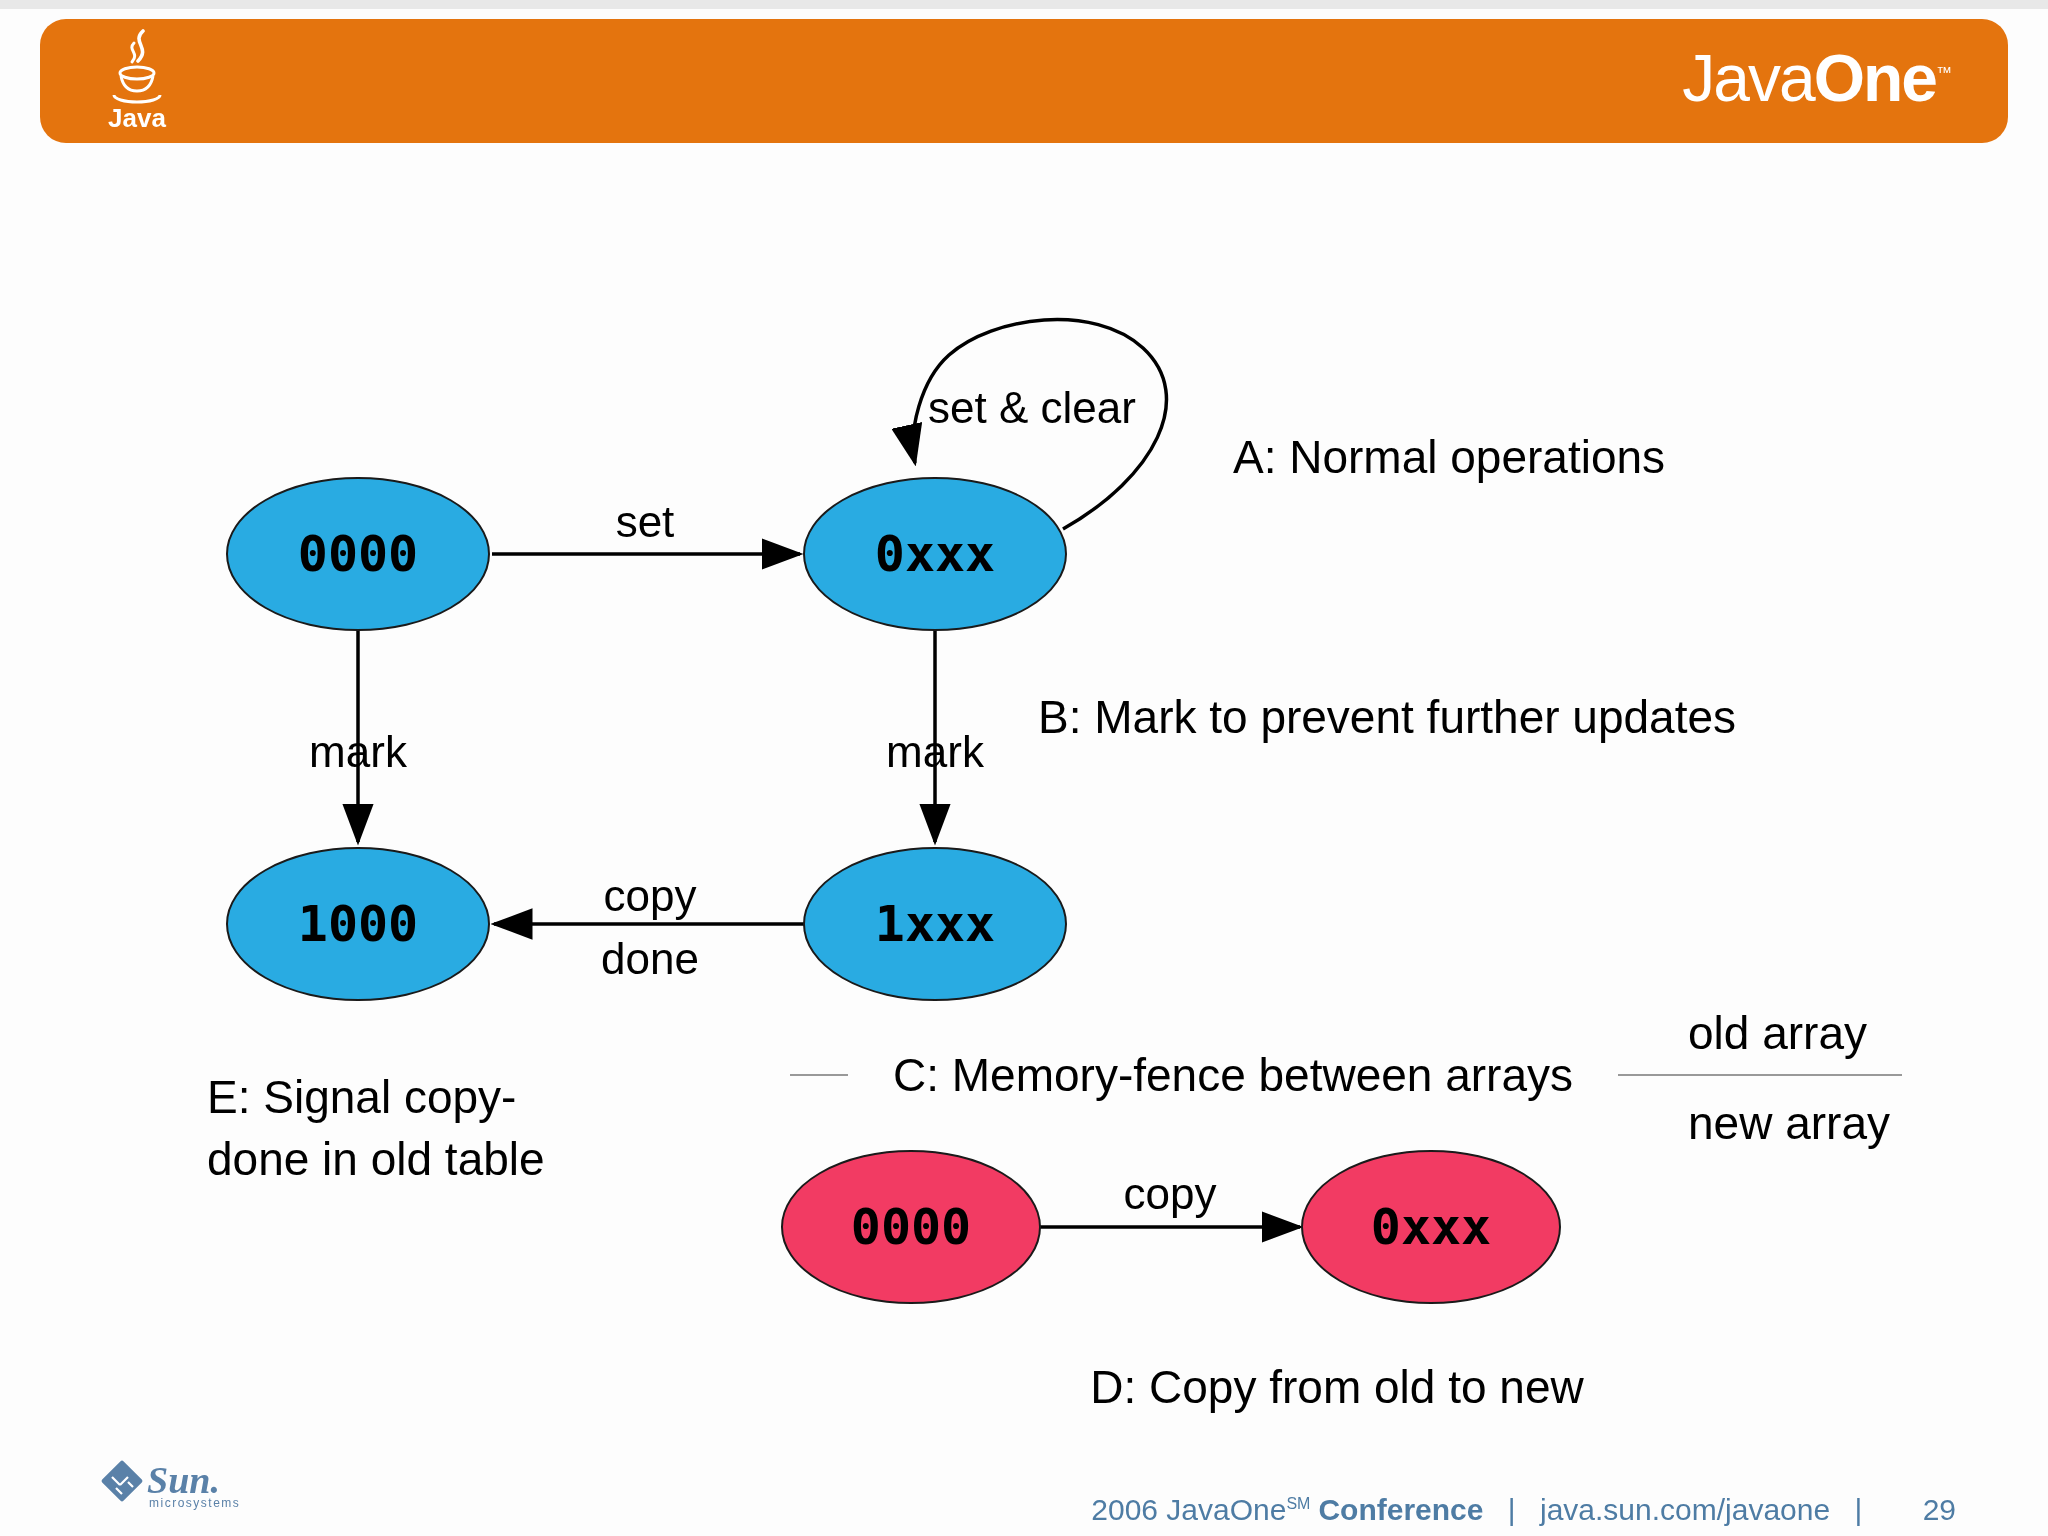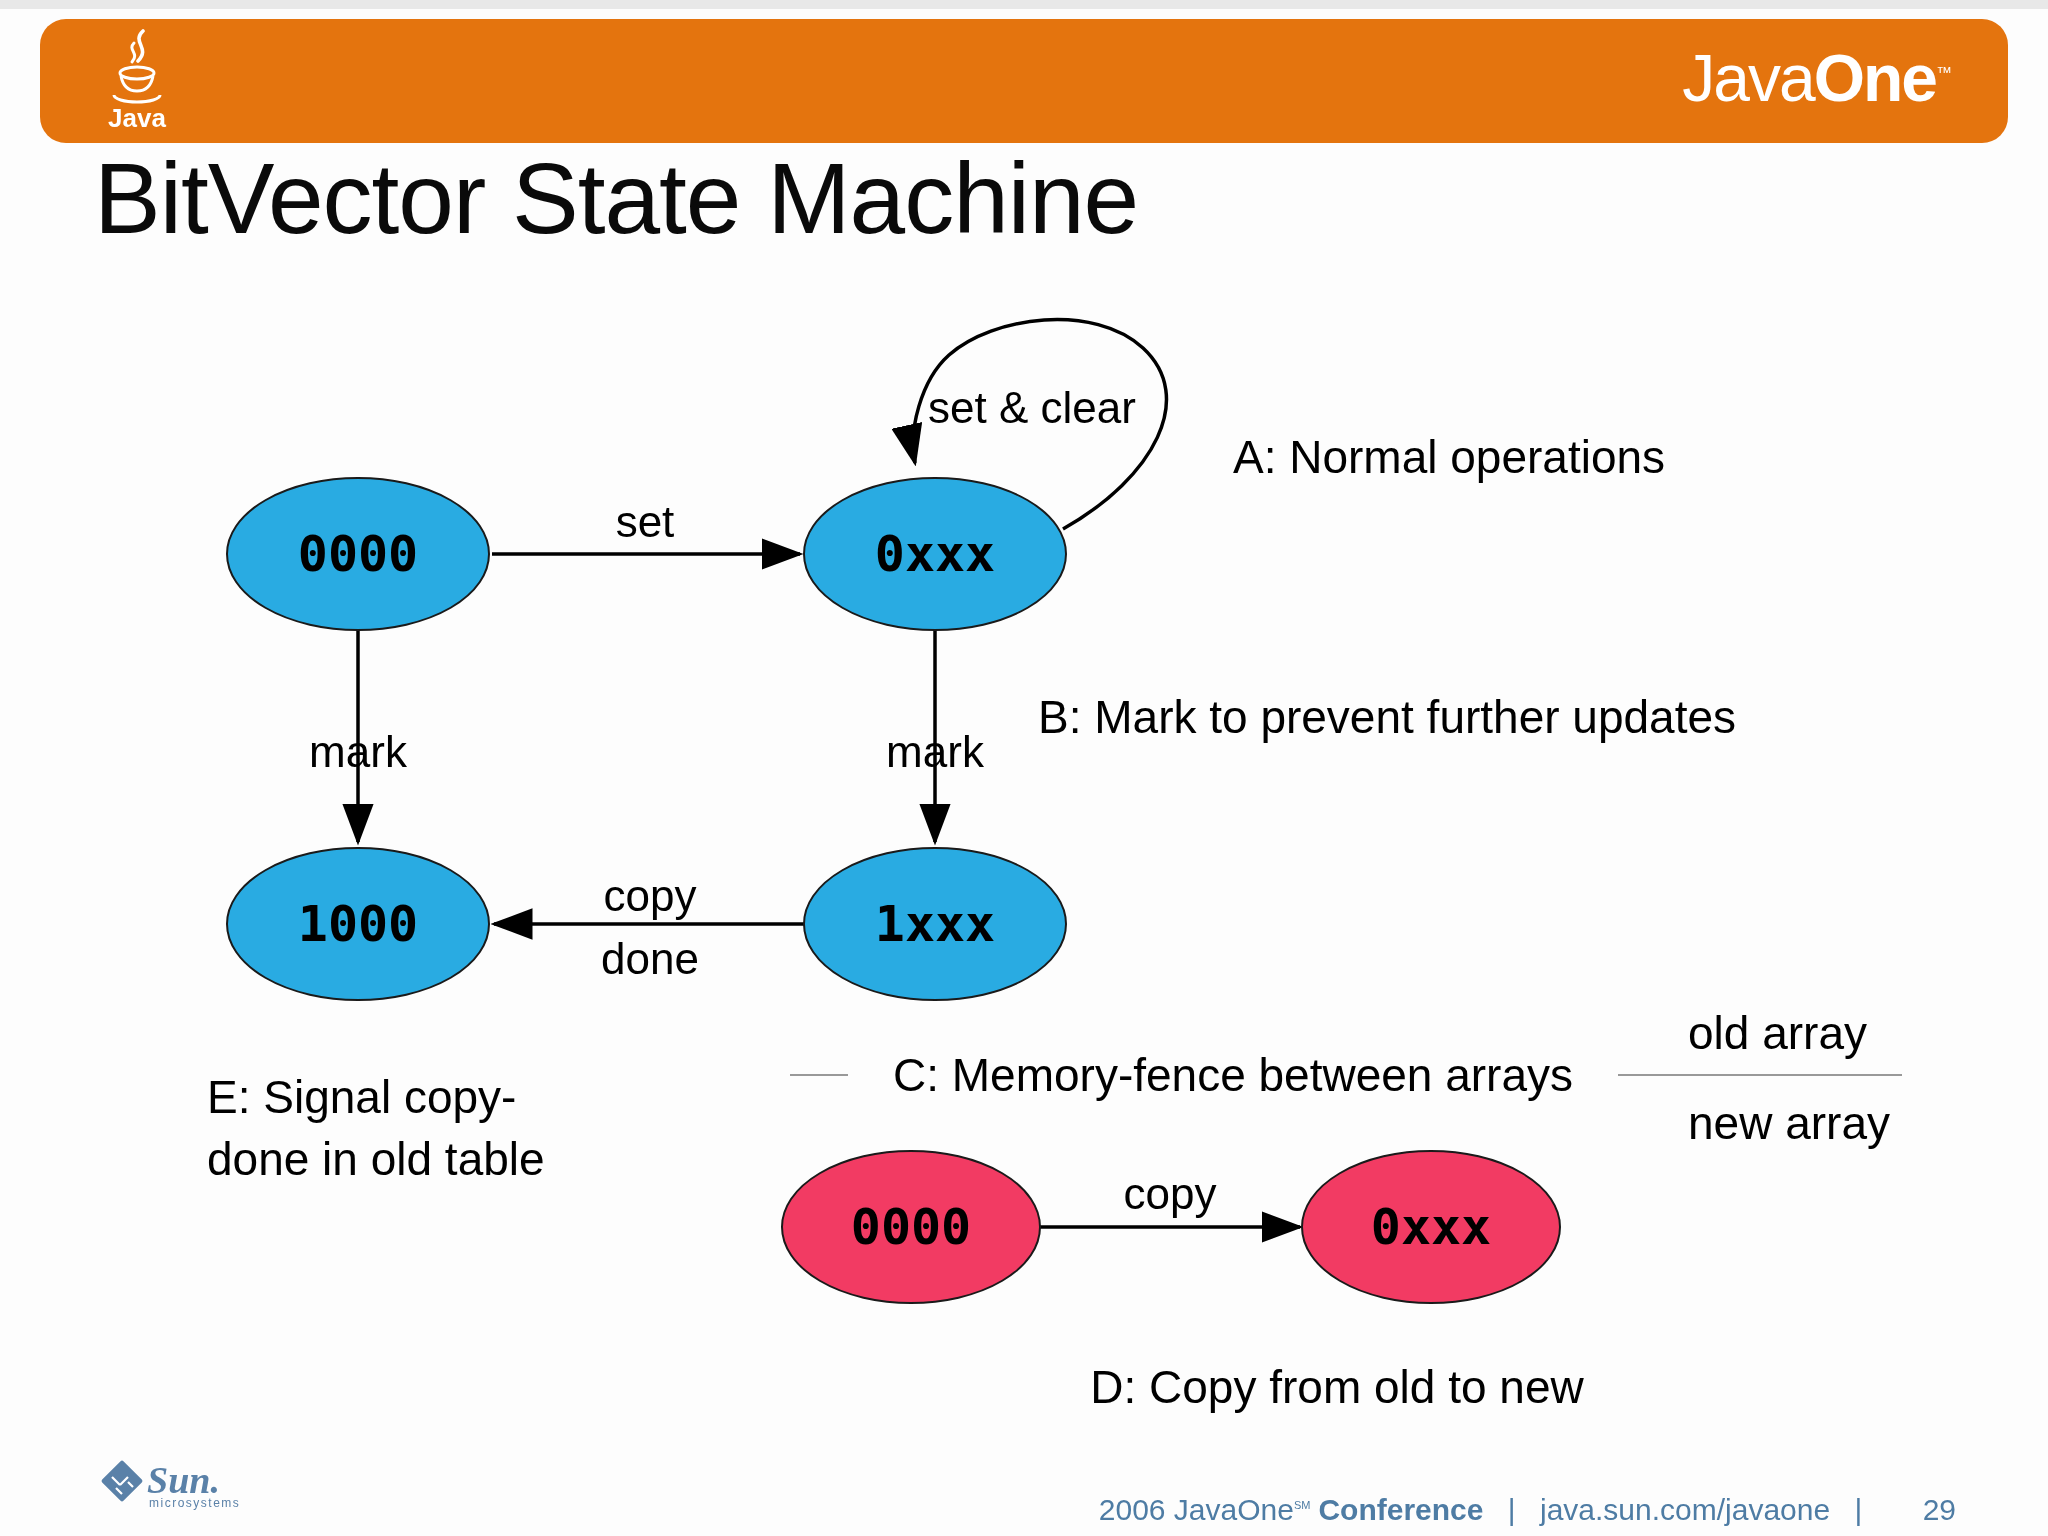--- a/index.html
+++ b/index.html
@@ -40,21 +40,21 @@
   .edge-label { font-size:44px; text-anchor:middle; }
   .annot      { font-size:46px; }
   .annot-mid  { text-anchor:middle; }
 
   
   .sun-logo { position:absolute; left:98px; top:1448px; width:150px; height:56px; }
   .footer-line {
     position:absolute; right:92px; top:1484px;
     color:#4e7ca4; font-size:30px; white-space:nowrap;
   }
-  .footer-line sup { font-size:11px; }
+  .footer-line sup { font-size:16px; }
   .footer-line .suffix { margin-left:8px;font-weight:bold; }
   .footer-line .sep { margin:0 16px; }
   .footer-line .pagenum { margin-left:36px; }
 </style>
 </head>
 <body>
 
 <div class="slide">
 
   <div class="header" style="background-color: rgb(228, 116, 14);">
@@ -64,21 +64,20 @@
       <ellipse cx="35" cy="44" rx="17" ry="6" fill="none" stroke="#fff" stroke-width="3"></ellipse>
       <path d="M19,47 C21,58 27,62 35,62 C43,62 49,58 51,47" fill="none" stroke="#fff" stroke-width="3"></path>
       <path d="M12,66 a23,7 0 0 0 46,0" fill="none" stroke="#fff" stroke-width="3"></path>
       <text x="35" y="98" text-anchor="middle" fill="#fff" style="font-family:'Liberation Sans',sans-serif;font-size:26px;font-weight:bold;">Java</text>
     </svg>
     <div class="javaone">
       <span class="j1">Java</span><span class="j2">One</span><sup class="jtm">™</sup>
     </div>
   </div>
 
-  <div class="page-title">BitVector State Machine</div>
 
   <svg class="diagram" viewBox="0 0 2048 1536">
     <defs>
       <marker id="ah" viewBox="0 0 12 9" refX="11" refY="4.5" markerWidth="12" markerHeight="9" orient="auto" markerUnits="strokeWidth">
         <path d="M0,0 L12,4.5 L0,9 Z" fill="#000"></path>
       </marker>
     </defs>
 
     <line x1="790" y1="1066" x2="1902" y2="1066" stroke="#999999" stroke-width="2"></line>
     <rect x="848" y="1036" width="770" height="60" fill="#fdfdfd"></rect>

